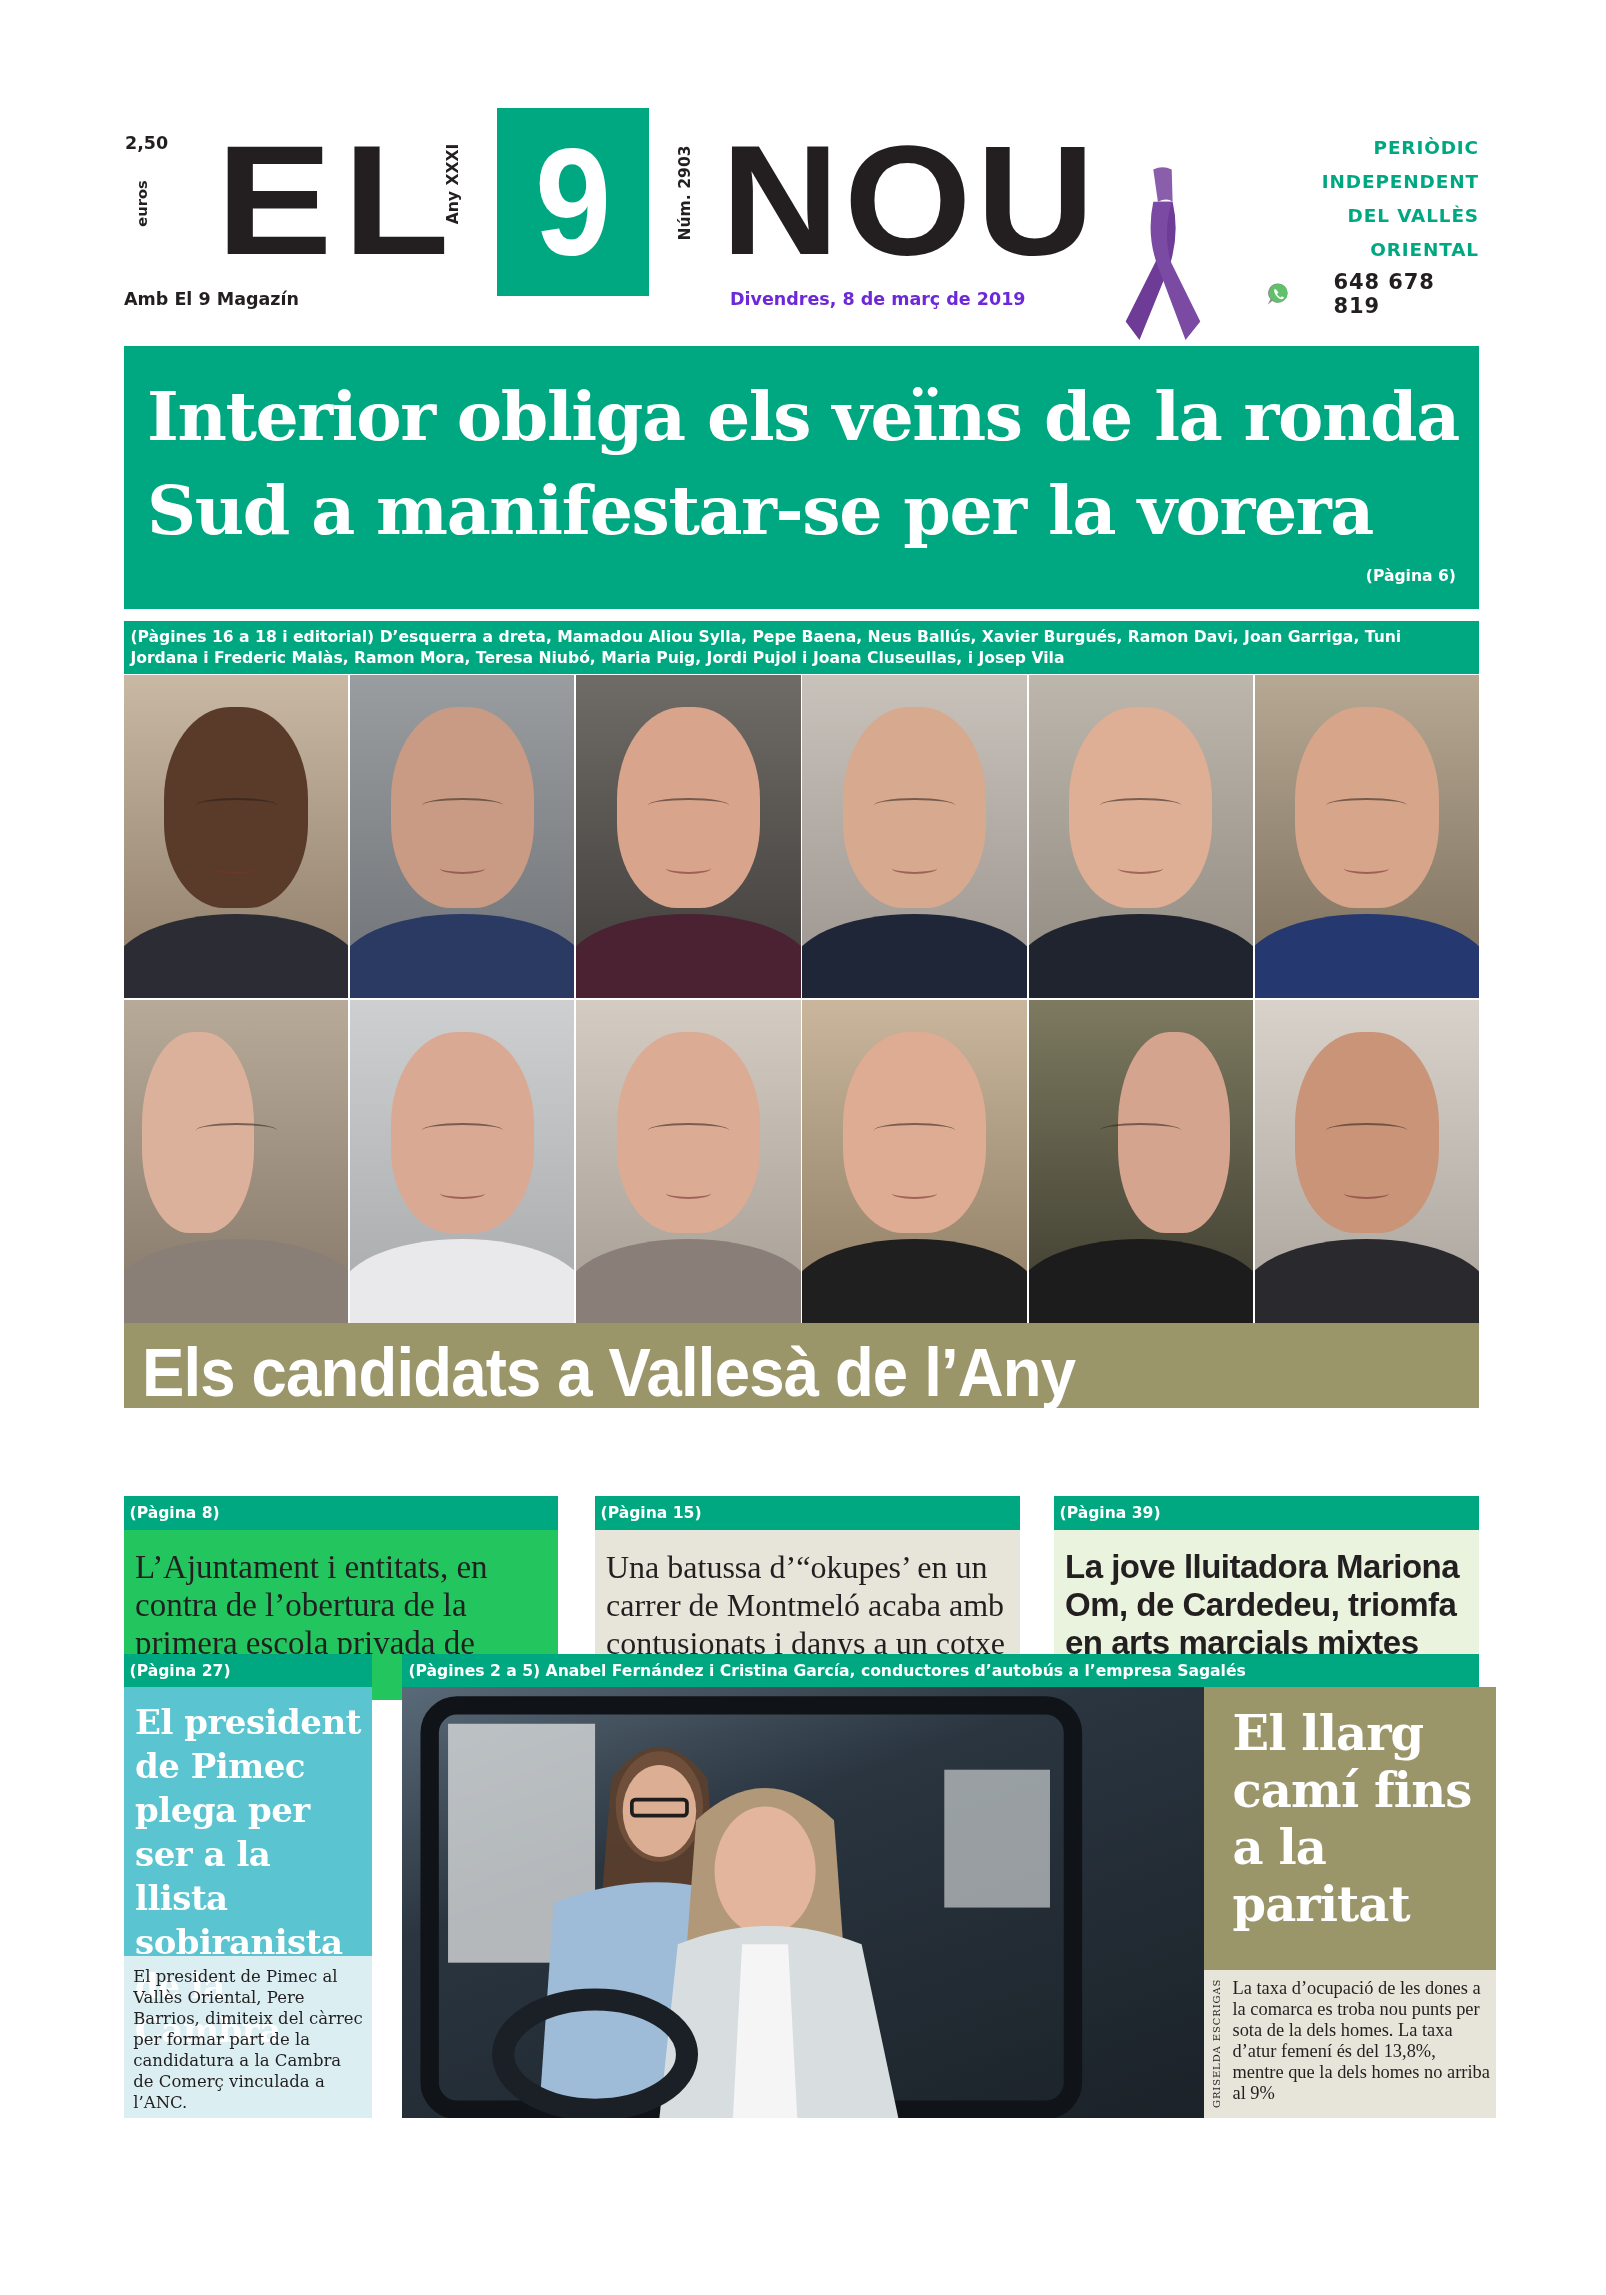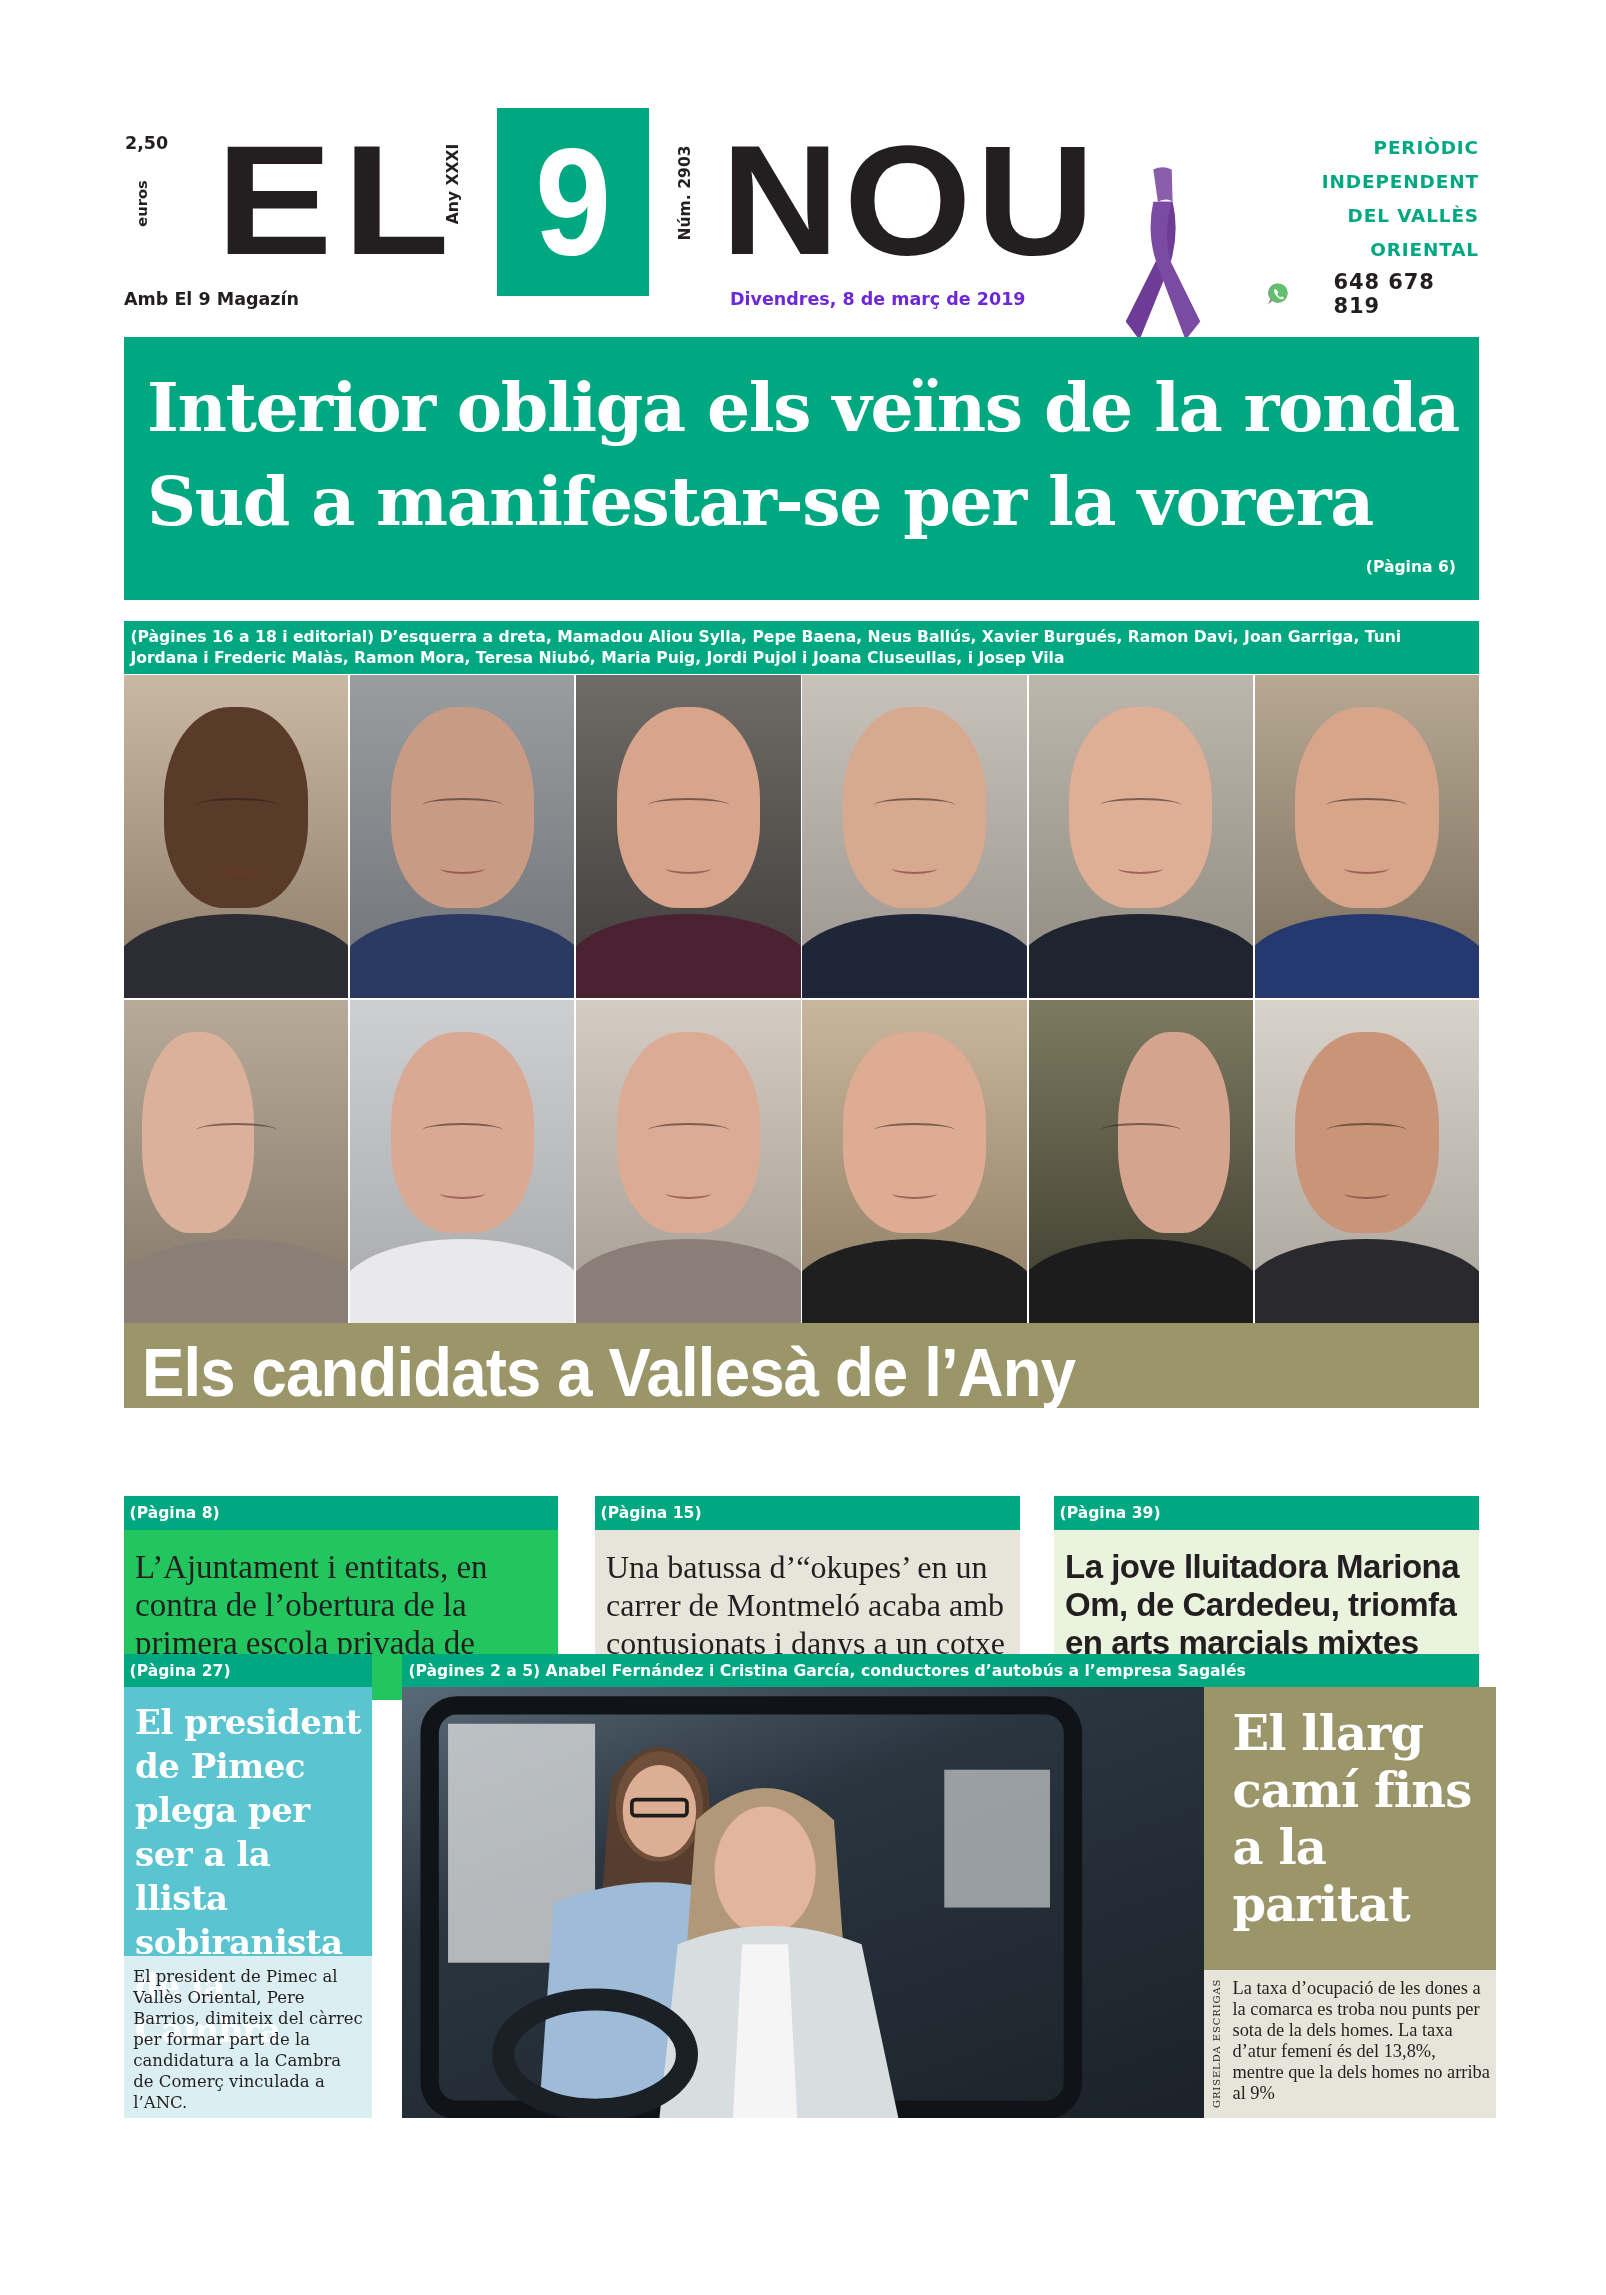--- a/index.html
+++ b/index.html
@@ -20,21 +20,21 @@
   .vert-num span { left:-41px; top:46px; width:110px; text-align:center; }
   .logo-nou { left:721px; top:122px; font-family:"Liberation Sans", sans-serif; font-weight:bold; font-size:156px; line-height:1; letter-spacing:4.6px; color:#231f20; transform:scaleX(1.05); transform-origin:left top; }
   .ribbon { left:1121px; top:165px; width:83px; height:175px; }
   .tagline { left:1240px; top:131px; width:239px; text-align:right; font-family:"DejaVu Sans", sans-serif; font-weight:bold; font-size:18.4px; line-height:34px; color:#00a881; letter-spacing:0.9px; }
   .sub-left { left:124px; top:289px; font-weight:bold; font-size:17.5px; color:#231f20; }
   .sub-date { left:730px; top:289px; font-weight:bold; font-size:17.5px; color:#6d28d9; }
   .phone { left:1266px; top:280px; width:216px; height:27.6px; display:flex; align-items:center; justify-content:flex-end; gap:2.8px; }
   .phone-num { font-weight:bold; font-size:21px; color:#231f20; letter-spacing:0.9px;margin-left:40px; }
 
   
-  .lead { left:124px; top:337px; width:1355px; height:263px; background:#00a881; }
+  .lead { left:124px; top:346px; width:1355px; height:263px; background:#00a881; }
   .lead-title { position:absolute; left:23px; top:23px; right:18.4px; font-family:"DejaVu Serif", serif; font-weight:bold; color:#ffffff; font-size:68px; line-height:94px; letter-spacing:-1.4px; }
   .lead-sub { position:absolute; left:23px; top:212px; font-family:"DejaVu Serif", serif; font-weight:bold; font-size:24px; color:#ffffff; letter-spacing:-0.5px; }
   .lead-page { position:absolute; right:23px; top:221px; font-weight:bold; font-size:15.6px; color:#ffffff; }
 
   
   .cap-strip { left:124px; top:621px; width:1355px; height:53px; background:#00a881; }
   .cap-strip p { margin:0; position:absolute; left:6.4px; top:6.4px; right:9.2px; font-weight:bold; font-size:15.6px; line-height:21px; color:#ffffff; }
   .grid { left:124px; top:675px; width:1355px; height:648px; display:grid; grid-template-columns:repeat(6,1fr); grid-template-rows:repeat(2,1fr); gap:1.8px; background:#fff; }
   .ph { position:relative; overflow:hidden; }
   .ph .head { position:absolute; left:18%; top:10%; width:64%; height:62%; border-radius:46% 46% 42% 42%; }

